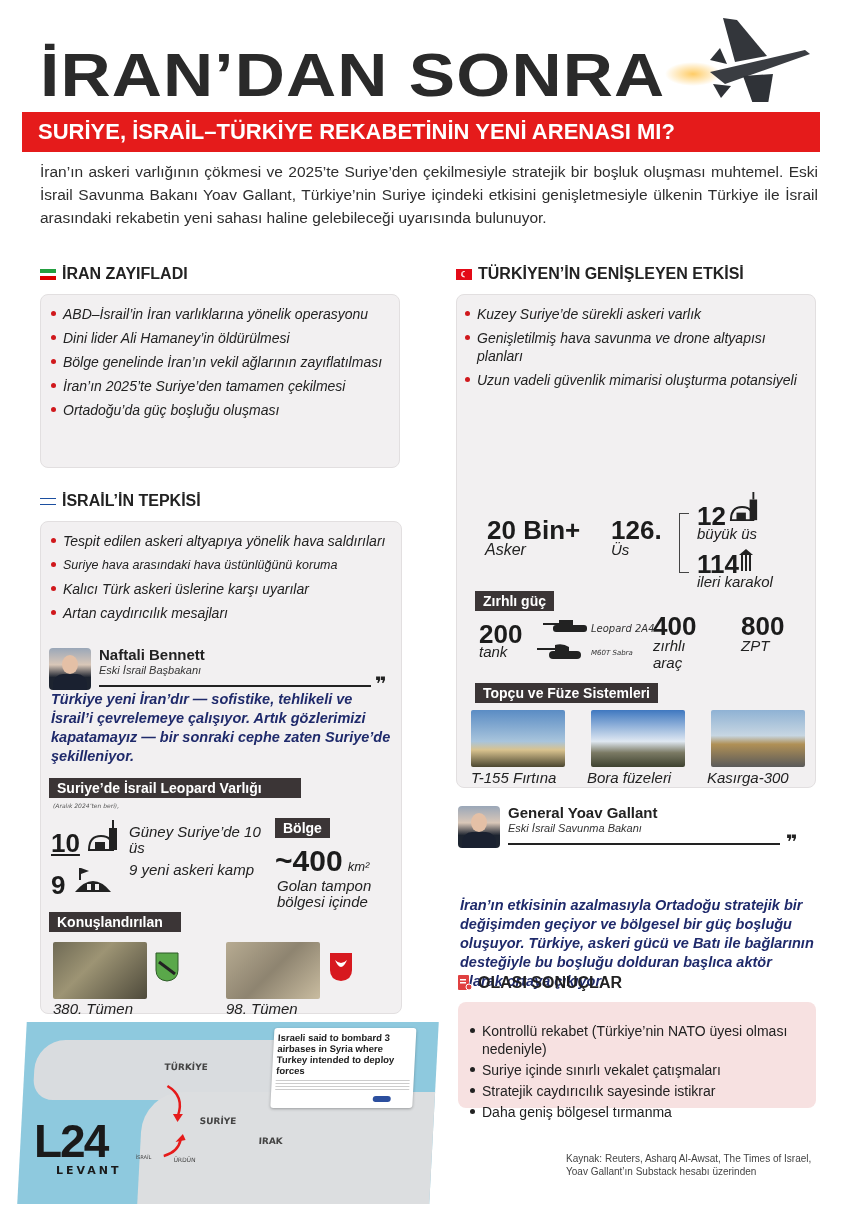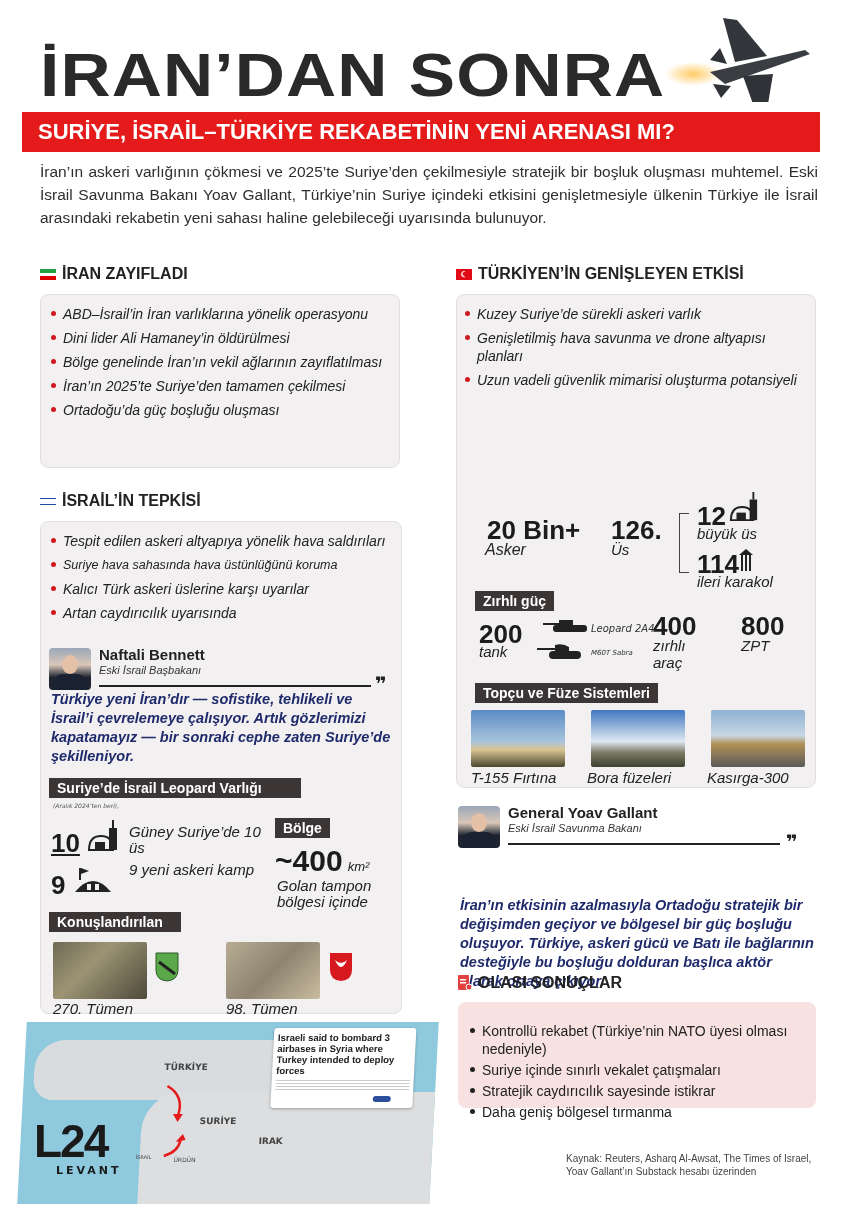--- a/index.html
+++ b/index.html
@@ -62,23 +62,23 @@
   </ul>
 </div>
 
 <div class="abs sec-h" style="left:40px;top:492px;">
   <span class="flag" style="background:linear-gradient(#fff 0 15%,#1c4fa0 15% 28%,#fff 28% 72%,#1c4fa0 72% 85%,#fff 85%);"></span>
   <span>İSRAİL’İN TEPKİSİ</span>
 </div>
 <div class="abs card" style="left:40px;top:521px;width:362px;height:493px;">
   <ul class="blist" style="position:absolute;left:8px;top:10px;width:350px;">
     <li>Tespit edilen askeri altyapıya yönelik hava saldırıları</li>
-    <li style="font-size:12.5px;">Suriye hava sahasında hava üstünlüğünü koruma</li>
+    <li style="font-size:12.5px;">Suriye hava arasındaki hava üstünlüğünü koruma</li>
     <li>Kalıcı Türk askeri üslerine karşı uyarılar</li>
-    <li>Artan caydırıcılık uyarısında</li>
+    <li>Artan caydırıcılık mesajları</li>
   </ul>
 
   <div class="abs avatar" style="left:8px;top:126px;">
       <div class="head"></div>
       <div class="suit"></div>
     </div>
   <div class="abs qname" style="left:58px;top:124px;">Naftali Bennett</div>
   <div class="abs qrole" style="left:58px;top:142px;">Eski İsrail Başbakanı</div>
   <div class="abs" style="left:58px;top:163px;width:272px;height:2px;background:#222;"></div>
   <div class="abs" style="left:334px;top:150px;font-size:20px;font-weight:bold;color:#222;">❞</div>
@@ -109,21 +109,21 @@
     <span class="ital" style="font-size:13px;">km²</span>
   </div>
   <div class="abs ital" style="left:236px;top:356px;width:120px;line-height:16px;">Golan tampon bölgesi içinde</div>
 
   <div class="abs tag" style="left:8px;top:390px;width:132px;">Konuşlandırılan</div>
   <div class="abs photo" style="left:12px;top:420px;width:94px;height:57px;background:linear-gradient(135deg,#6f6a55,#9d9474 40%,#4e4a3b);"></div>
   <svg class="abs" style="left:114px;top:430px;" width="24" height="30" viewBox="0 0 24 30">
       <path d="M1 1 H23 V18 Q23 28 12 29 Q1 28 1 18 Z" fill="#5aa84a" stroke="#2c5a26"></path>
       <path d="M4 10 L20 22" stroke="#222" stroke-width="3"></path>
     </svg>
-  <div class="abs ital" style="left:12px;top:478px;">270. Tümen</div>
+  <div class="abs ital" style="left:12px;top:478px;">380. Tümen</div>
   <div class="abs photo" style="left:185px;top:420px;width:94px;height:57px;background:linear-gradient(135deg,#b7ab92,#8e8470 50%,#c9bca0);"></div>
   <svg class="abs" style="left:288px;top:430px;" width="24" height="30" viewBox="0 0 24 30">
       <path d="M1 1 H23 V18 Q23 28 12 29 Q1 28 1 18 Z" fill="#d7191f"></path>
       <path d="M6 8 Q12 22 18 8 Q12 14 6 8 Z" fill="#fff"></path>
     </svg>
   <div class="abs ital" style="left:185px;top:478px;">98. Tümen</div>
 </div>
 
 <div class="abs sec-h" style="left:456px;top:265px;">
   <span class="flag" style="background:#e30a17;color:#fff;font-size:8px;line-height:11px;text-align:center;">☾</span>

